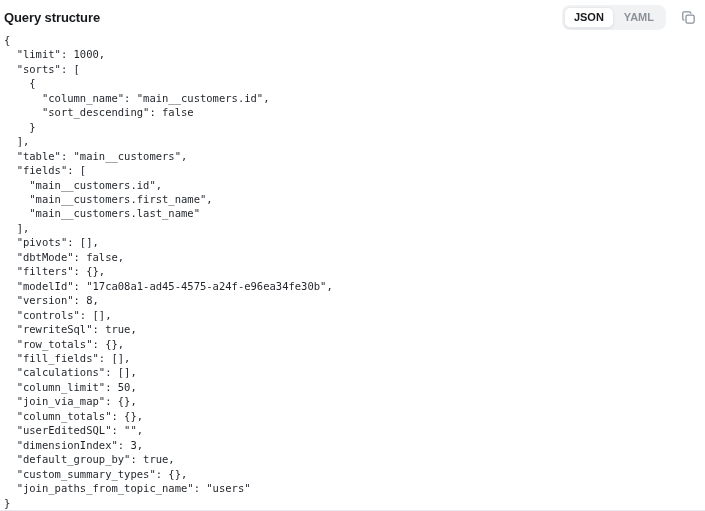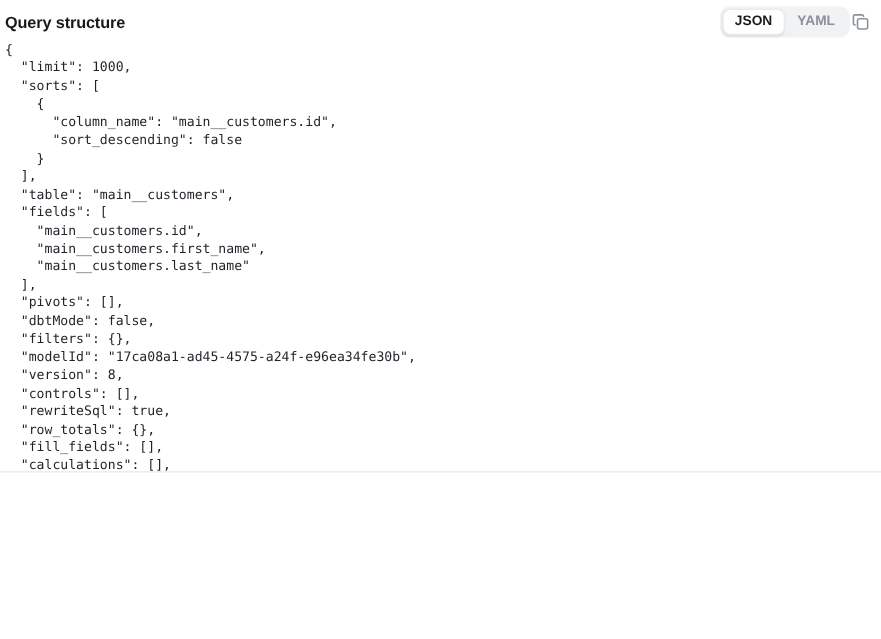--- a/index.html
+++ b/index.html
@@ -7,41 +7,42 @@
   body {
     width: 705px;
     height: 511px;
     background: #ffffff;
     font-family: "Liberation Sans", sans-serif;
     overflow: hidden;
   }
   .panel {
     position: relative;
     width: 705px;
-    height: 378px;
+    height: 511px;
     padding: 6px 9px 0 4px;
     border-bottom: 1px solid #e7e9ec;
     overflow: hidden;
   }
   .panel-header {
     display: flex;
     justify-content: space-between;
     align-items: center;
     height: 23px;
   }
   .panel-title {
     margin: 0;
     font-size: 13px;
     font-weight: 700;
     color: #17191c;
     letter-spacing: -0.1px;
   }
   .header-controls {
     display: flex;
     align-items: center;
+    gap: 14px;
     padding-left: 47px;
   }
   .segmented {
     display: flex;
     align-items: center;
     background: #f1f2f4;
     border-radius: 8px;
     padding: 2px;
   }
   .seg {

